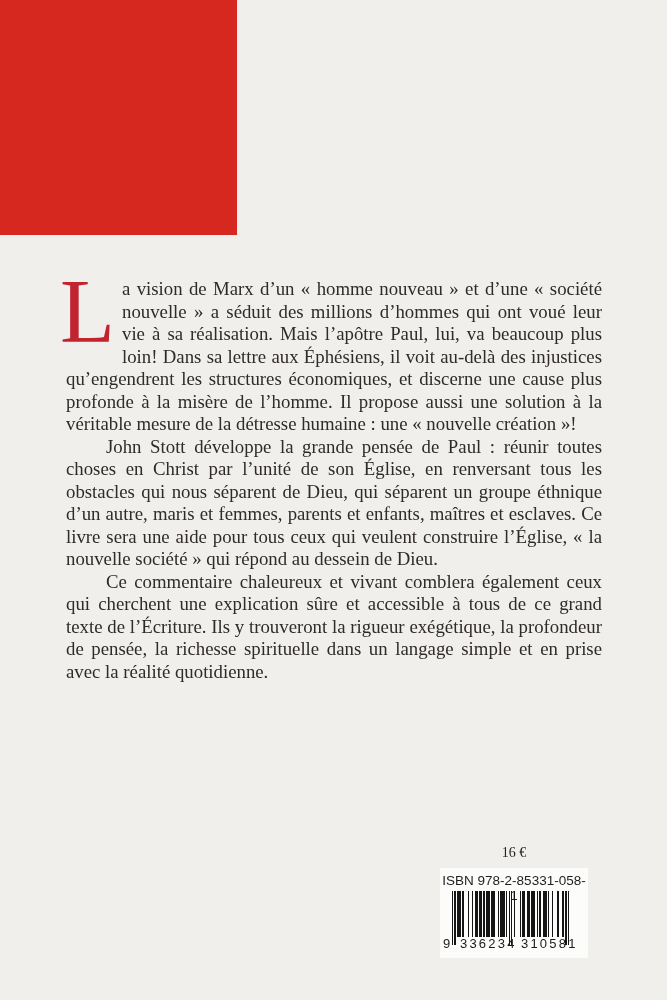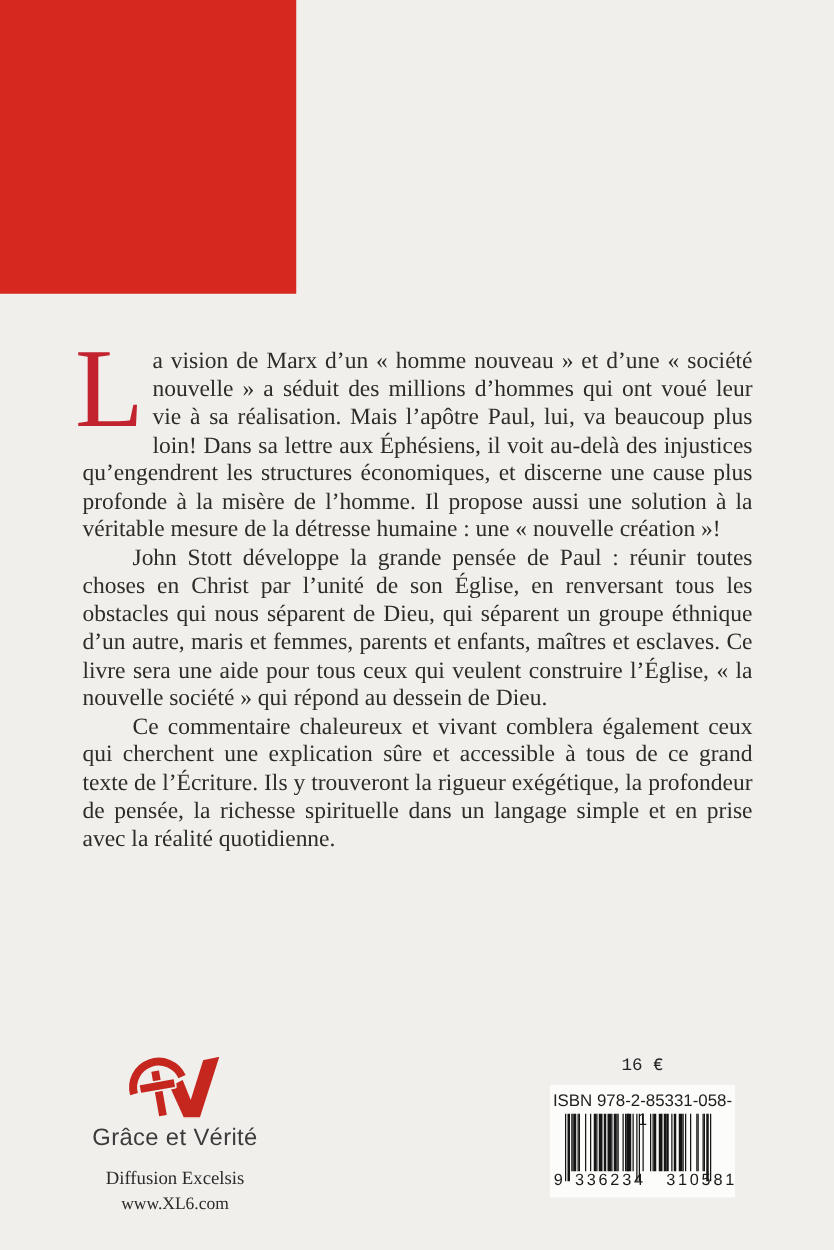--- a/index.html
+++ b/index.html
@@ -51,21 +51,21 @@
   }
   .distributor{
     font-size:15px;color:#2d2b2a;margin-top:13px;
   }
   .website{
     font-size:14px;color:#2d2b2a;margin-top:4px;
   }
   .price{
     position:absolute;left:440px;top:845px;width:148px;
     text-align:center;
-    font-family:Liberation Mono, monospace;
+    font-family:Liberation Serif, serif;
     font-size:14px;color:#232323;
   }
   .barcode-box{
     position:absolute;left:440px;top:868px;
     width:148px;height:90px;
     background:var(--barcode-background,#fcfcfa);
   }
   .isbn{
     position:absolute;left:0;top:5px;width:100%;
     text-align:center;
@@ -77,54 +77,35 @@
   }
   .bar{position:absolute;top:0;height:46px;background:#151515;}
   .bar.guard{height:54px;}
   .digits{
     position:absolute;top:68px;
     font-family:"Liberation Sans", sans-serif;
     font-size:13px;color:#1b1b1b;
   }
   .digit-first{left:3px;}
   .digit-left{left:20px;letter-spacing:2.2px;}
-  .digit-right{left:93px;letter-spacing:2.2px;}
+  .digit-right{left:81px;letter-spacing:2.2px;}
 </style>
 </head>
 <body>
 
 <div class="page">
 
   <div class="red-square"></div>
 
   <div class="synopsis">
     <p><span class="dropcap">L</span><span>a vision de Marx d’un « homme nouveau » et d’une « société nouvelle » a séduit des millions d’hommes qui ont voué leur vie à sa réalisation. Mais l’apôtre Paul, lui, va beaucoup plus loin! Dans sa lettre aux Éphésiens, il voit au-delà des injustices qu’engendrent les structures économiques, et discerne une cause plus profonde à la misère de l’homme. Il propose aussi une solution à la véritable mesure de la détresse humaine : une « nouvelle création »!</span></p>
     <p class="indent">John Stott développe la grande pensée de Paul : réunir toutes choses en Christ par l’unité de son Église, en renversant tous les obstacles qui nous séparent de Dieu, qui séparent un groupe éthnique d’un autre, maris et femmes, parents et enfants, maîtres et esclaves. Ce livre sera une aide pour tous ceux qui veulent construire l’Église, « la nouvelle société » qui répond au dessein de Dieu.</p>
     <p class="indent">Ce commentaire chaleureux et vivant comblera également ceux qui cherchent une explication sûre et accessible à tous de ce grand texte de l’Écriture. Ils y trouveront la rigueur exégétique, la profondeur de pensée, la richesse spirituelle dans un langage simple et en prise avec la réalité quotidienne.</p>
   </div>
 
-  <div class="footer-left">
-    <div class="logo-wrap">
-      <svg width="78" height="52" viewBox="0 0 78 52" aria-hidden="true">
-
-        <path d="M 6.2 32.3 A 20.5 20.5 0 0 1 44.6 18.3" fill="none" stroke="#c5271e" stroke-width="6.4"></path>
-
-        <path d="M 34 26 L 45.5 20 L 51.5 35 L 61 4.5 L 75.5 1.5 L 59.5 51.5 L 45.5 51.5 Z" fill="#c5271e" stroke="#f0efec" stroke-width="1.4"></path>
-
-        <g transform="rotate(-10 26 32)">
-          <rect x="22.5" y="13" width="7.6" height="37.5" rx="1" fill="#c5271e" stroke="#f0efec" stroke-width="1.4"></rect>
-          <rect x="11.5" y="22" width="29" height="7.6" rx="1" fill="#c5271e" stroke="#f0efec" stroke-width="1.4"></rect>
-          <rect x="23.6" y="23.1" width="5.4" height="5.4" fill="#c5271e"></rect>
-        </g>
-      </svg>
-    </div>
-    <div class="publisher-name">Grâce et Vérité</div>
-    <div class="distributor">Diffusion Excelsis</div>
-    <div class="website">www.XL6.com</div>
-  </div>
 
   <div class="price">16 €</div>
 
   <div class="barcode-box">
     <div class="isbn">ISBN 978-2-85331-058-1</div>
     <div class="bars">
         <div class="bar guard" style="left: 0px; width: 1.29px;"></div>
         <div class="bar guard" style="left: 2.46px; width: 1.29px;"></div>
         <div class="bar" style="left: 4.93px; width: 1.29px;"></div>
         <div class="bar" style="left: 6.16px; width: 1.29px;"></div>

